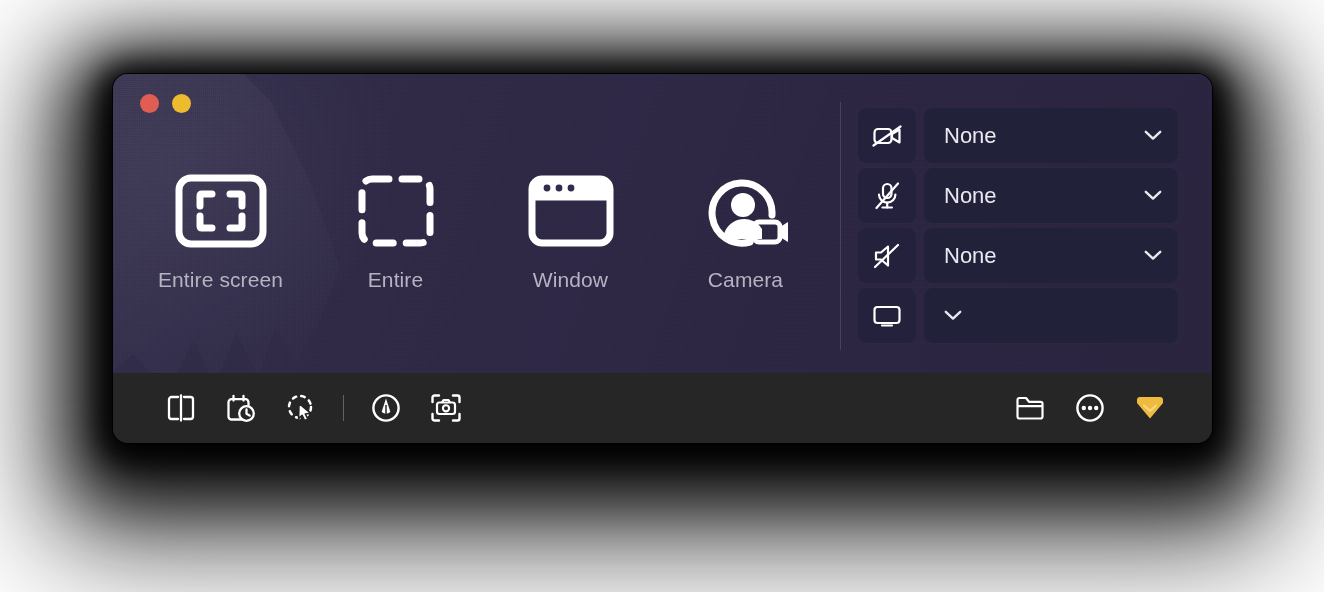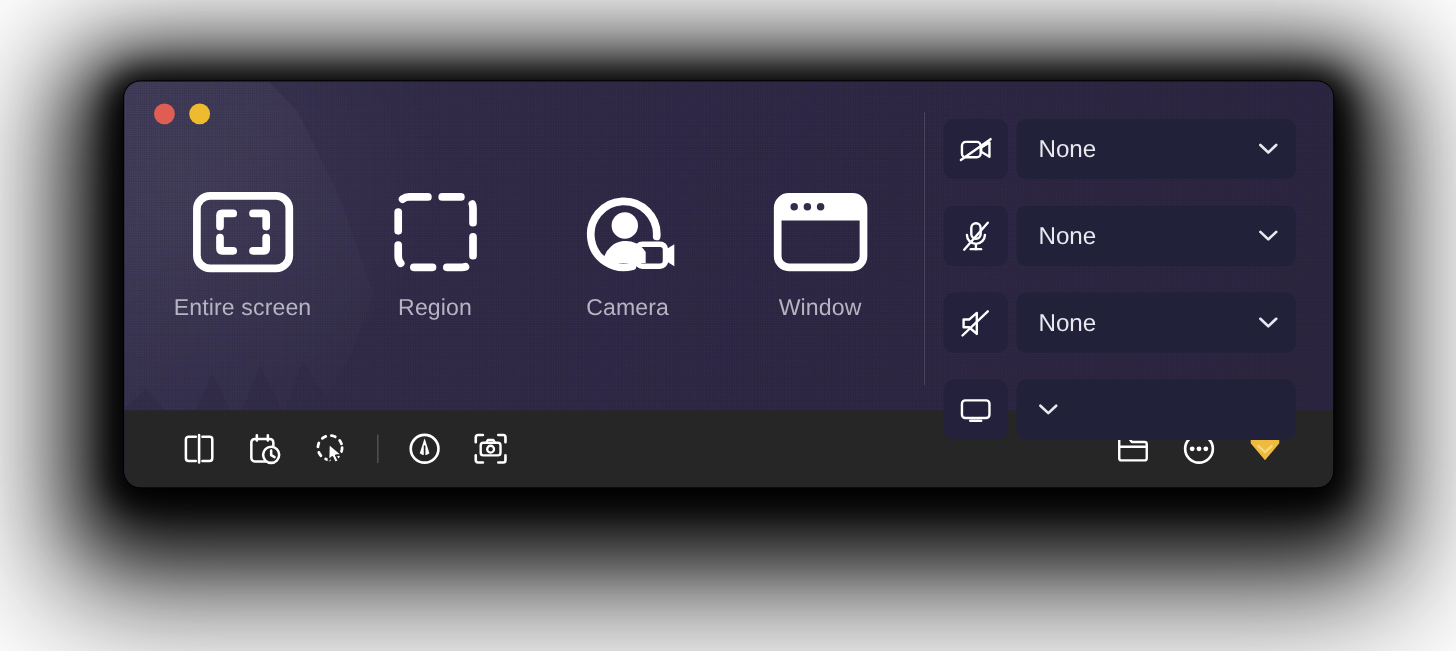--- a/index.html
+++ b/index.html
@@ -130,21 +130,21 @@
   }
 
   
   #settings {
     position: absolute;
     left: 745px;
     top: 34px;
     width: 320px;
     display: flex;
     flex-direction: column;
-    gap: 24px;
+    gap: 5px;
     z-index: 5;
   }
   .setting-row {
     display: flex;
     gap: 8px;
     height: 55px;
   }
   .setting-icon-btn {
     width: 58px;
     height: 55px;
@@ -248,50 +248,50 @@
       </div>
       <div class="mode-label">Entire screen</div>
     </div>
 
     <div class="mode">
       <div class="mode-icon">
         <svg width="80" height="76" viewBox="0 0 80 76">
           <rect x="6" y="6" width="68" height="64" rx="10" fill="none" stroke="#ffffff" stroke-width="7" stroke-linecap="round" stroke-dasharray="17 13"></rect>
         </svg>
       </div>
-      <div class="mode-label">Region</div>
-    </div>
-
-    <div class="mode">
-      <div class="mode-icon">
-        <svg width="88" height="80" viewBox="0 0 88 80">
-          <path d="M70 44 A30 30 0 1 0 48 71" fill="none" stroke="#ffffff" stroke-width="7" stroke-linecap="round"></path>
-          <circle cx="41" cy="34" r="12" fill="#ffffff"></circle>
-          <path d="M22 63 A21 21 0 0 1 60 58 L60 68 L24 68 Z" fill="#ffffff"></path>
-          <rect x="52" y="51" width="26" height="20" rx="5" fill="none" stroke="#ffffff" stroke-width="5"></rect>
-          <path d="M78 56 L86 51 L86 71 L78 66 Z" fill="#ffffff"></path>
-        </svg>
-      </div>
-      <div class="mode-label">Camera</div>
+      <div class="mode-label">Entire</div>
     </div>
 
     <div class="mode">
       <div class="mode-icon">
         <svg width="88" height="76" viewBox="0 0 88 76">
           <rect x="5" y="6" width="78" height="64" rx="10" fill="none" stroke="#ffffff" stroke-width="7"></rect>
           <path d="M8 24 H80" stroke="#ffffff" stroke-width="7"></path>
           <rect x="5" y="6" width="78" height="18" rx="9" fill="#ffffff"></rect>
           <circle cx="20" cy="15" r="3.4" fill="#332c4b"></circle>
           <circle cx="32" cy="15" r="3.4" fill="#332c4b"></circle>
           <circle cx="44" cy="15" r="3.4" fill="#332c4b"></circle>
         </svg>
       </div>
       <div class="mode-label">Window</div>
     </div>
 
+    <div class="mode">
+      <div class="mode-icon">
+        <svg width="88" height="80" viewBox="0 0 88 80">
+          <path d="M70 44 A30 30 0 1 0 48 71" fill="none" stroke="#ffffff" stroke-width="7" stroke-linecap="round"></path>
+          <circle cx="41" cy="34" r="12" fill="#ffffff"></circle>
+          <path d="M22 63 A21 21 0 0 1 60 58 L60 68 L24 68 Z" fill="#ffffff"></path>
+          <rect x="52" y="51" width="26" height="20" rx="5" fill="none" stroke="#ffffff" stroke-width="5"></rect>
+          <path d="M78 56 L86 51 L86 71 L78 66 Z" fill="#ffffff"></path>
+        </svg>
+      </div>
+      <div class="mode-label">Camera</div>
+    </div>
+
   </div>
 
   <div id="stage-divider"></div>
 
   <div id="settings">
 
     <div class="setting-row">
       <div class="setting-icon-btn">
         <svg width="30" height="24" viewBox="0 0 30 24">
           <rect x="2.5" y="5" width="17" height="14" rx="3.5" fill="none" stroke="#ffffff" stroke-width="2.2"></rect>

